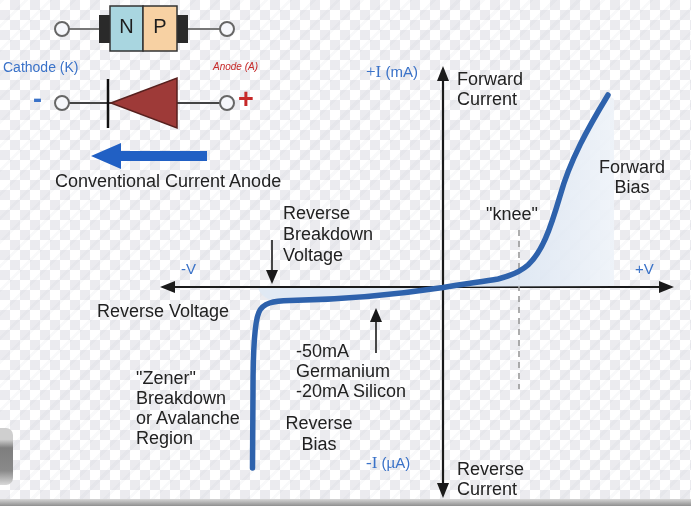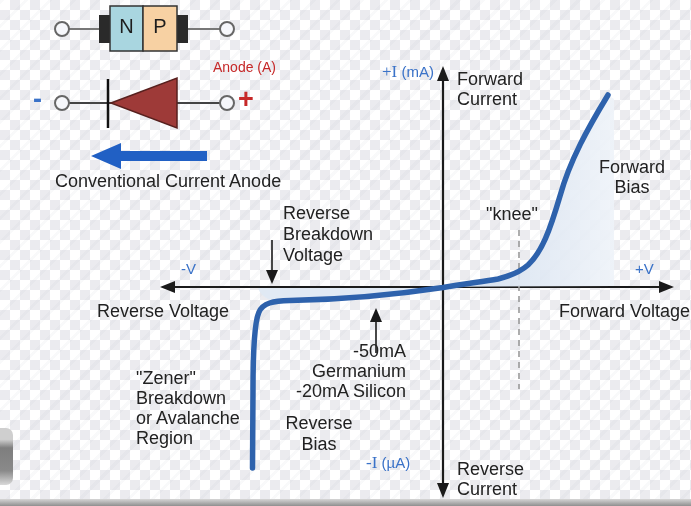--- a/index.html
+++ b/index.html
@@ -97,49 +97,49 @@
     <g>
       <line x1="272" y1="240" x2="272" y2="274" stroke="#1b1b1b" stroke-width="1.6"></line>
       <polygon points="272,284 266,270 278,270" fill="#1b1b1b"></polygon>
     </g>
     <g>
       <line x1="376" y1="353" x2="376" y2="319" stroke="#1b1b1b" stroke-width="1.6"></line>
       <polygon points="376,308 370,322 382,322" fill="#1b1b1b"></polygon>
     </g>
   </svg>
 
-  <div class="lbl red" style="left:213px;top:57px;font-size:14px;">Anode (A)</div>
+  <div class="lbl blue" style="left:3px;top:57px;font-size:14px;">Cathode (K)</div>
+  <div class="lbl red" style="left:213px;top:57px;font-size:10px;font-style:italic;">Anode (A)</div>
   <div class="lbl np center" style="left:110px;top:15px;width:33px;">N</div>
   <div class="lbl np center" style="left:143px;top:15px;width:34px;">P</div>
   <div class="lbl blue sign" style="left:33px;top:88px;">-</div>
   <div class="lbl red sign" style="left:238px;top:88px;">+</div>
   <div class="lbl" style="left:55px;top:171px;">Conventional Current Anode</div>
 
-  <div class="lbl blue axis-lbl" style="left:382px;top:62px;"><span class="serif-i">+I</span><span> (mA)</span></div>
+  <div class="lbl blue axis-lbl" style="left:366px;top:62px;"><span class="serif-i">+I</span><span> (mA)</span></div>
   <div class="lbl blue axis-lbl" style="left:366px;top:453px;"><span class="serif-i">-I</span><span> (µA)</span></div>
   <div class="lbl blue axis-lbl" style="left:181px;top:259px;">-V</div>
   <div class="lbl blue axis-lbl" style="left:635px;top:259px;">+V</div>
 
   <div class="lbl" style="left:457px;top:69px;">Forward
 Current</div>
   <div class="lbl" style="left:457px;top:459px;">Reverse
 Current</div>
   <div class="lbl" style="left:97px;top:301px;text-align:right;">Reverse Voltage</div>
-  <div class="lbl" style="left:559px;top:301px;">Forward Voltage</div>
   <div class="lbl center" style="left:597px;top:157px;width:70px;">Forward
 Bias</div>
   <div class="lbl center" style="left:285px;top:413px;width:68px;line-height:21px;">Reverse
 Bias</div>
   <div class="lbl" style="left:486px;top:204px;">"knee"</div>
   <div class="lbl lh21" style="left:283px;top:203px;">Reverse
 Breakdown
 Voltage</div>
   <div class="lbl" style="left:136px;top:368px;">"Zener"
 Breakdown
 or Avalanche
 Region</div>
-  <div class="lbl" style="left:296px;top:341px;text-align:right;">-50mA
+  <div class="lbl" style="left:296px;top:341px;">-50mA
 Germanium
 -20mA Silicon</div>
 
   <div class="edge-artifact"></div>
   <div class="bottom-bar"></div>
 </div>
 
 </body></html>

